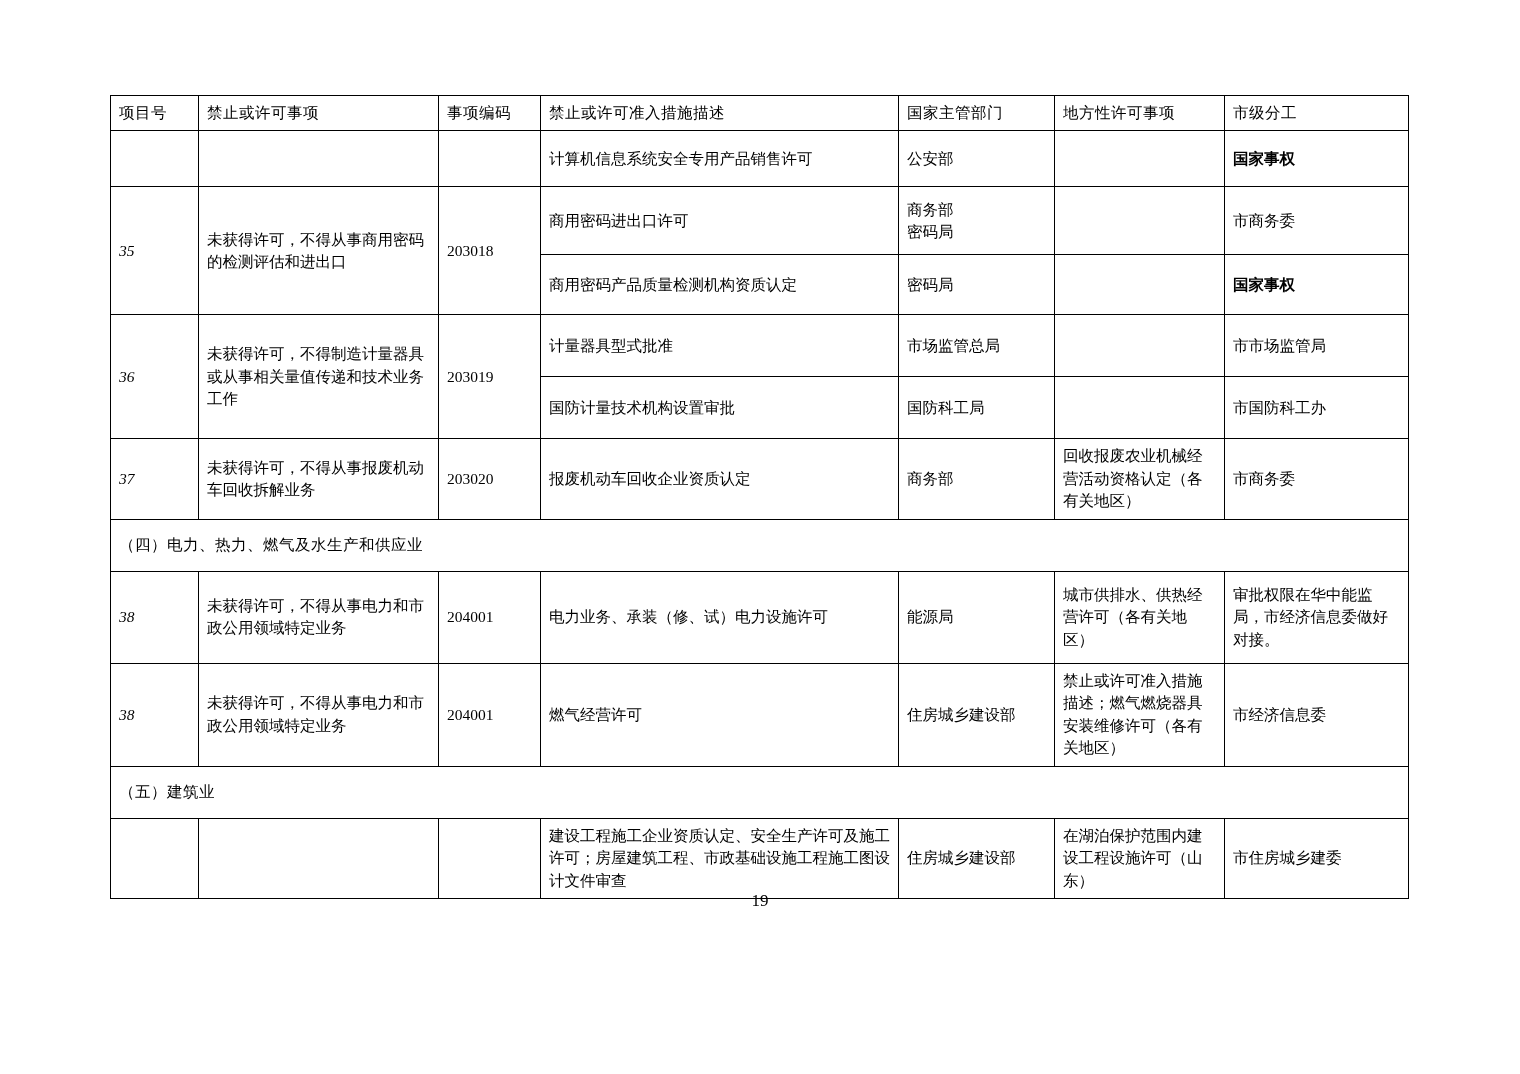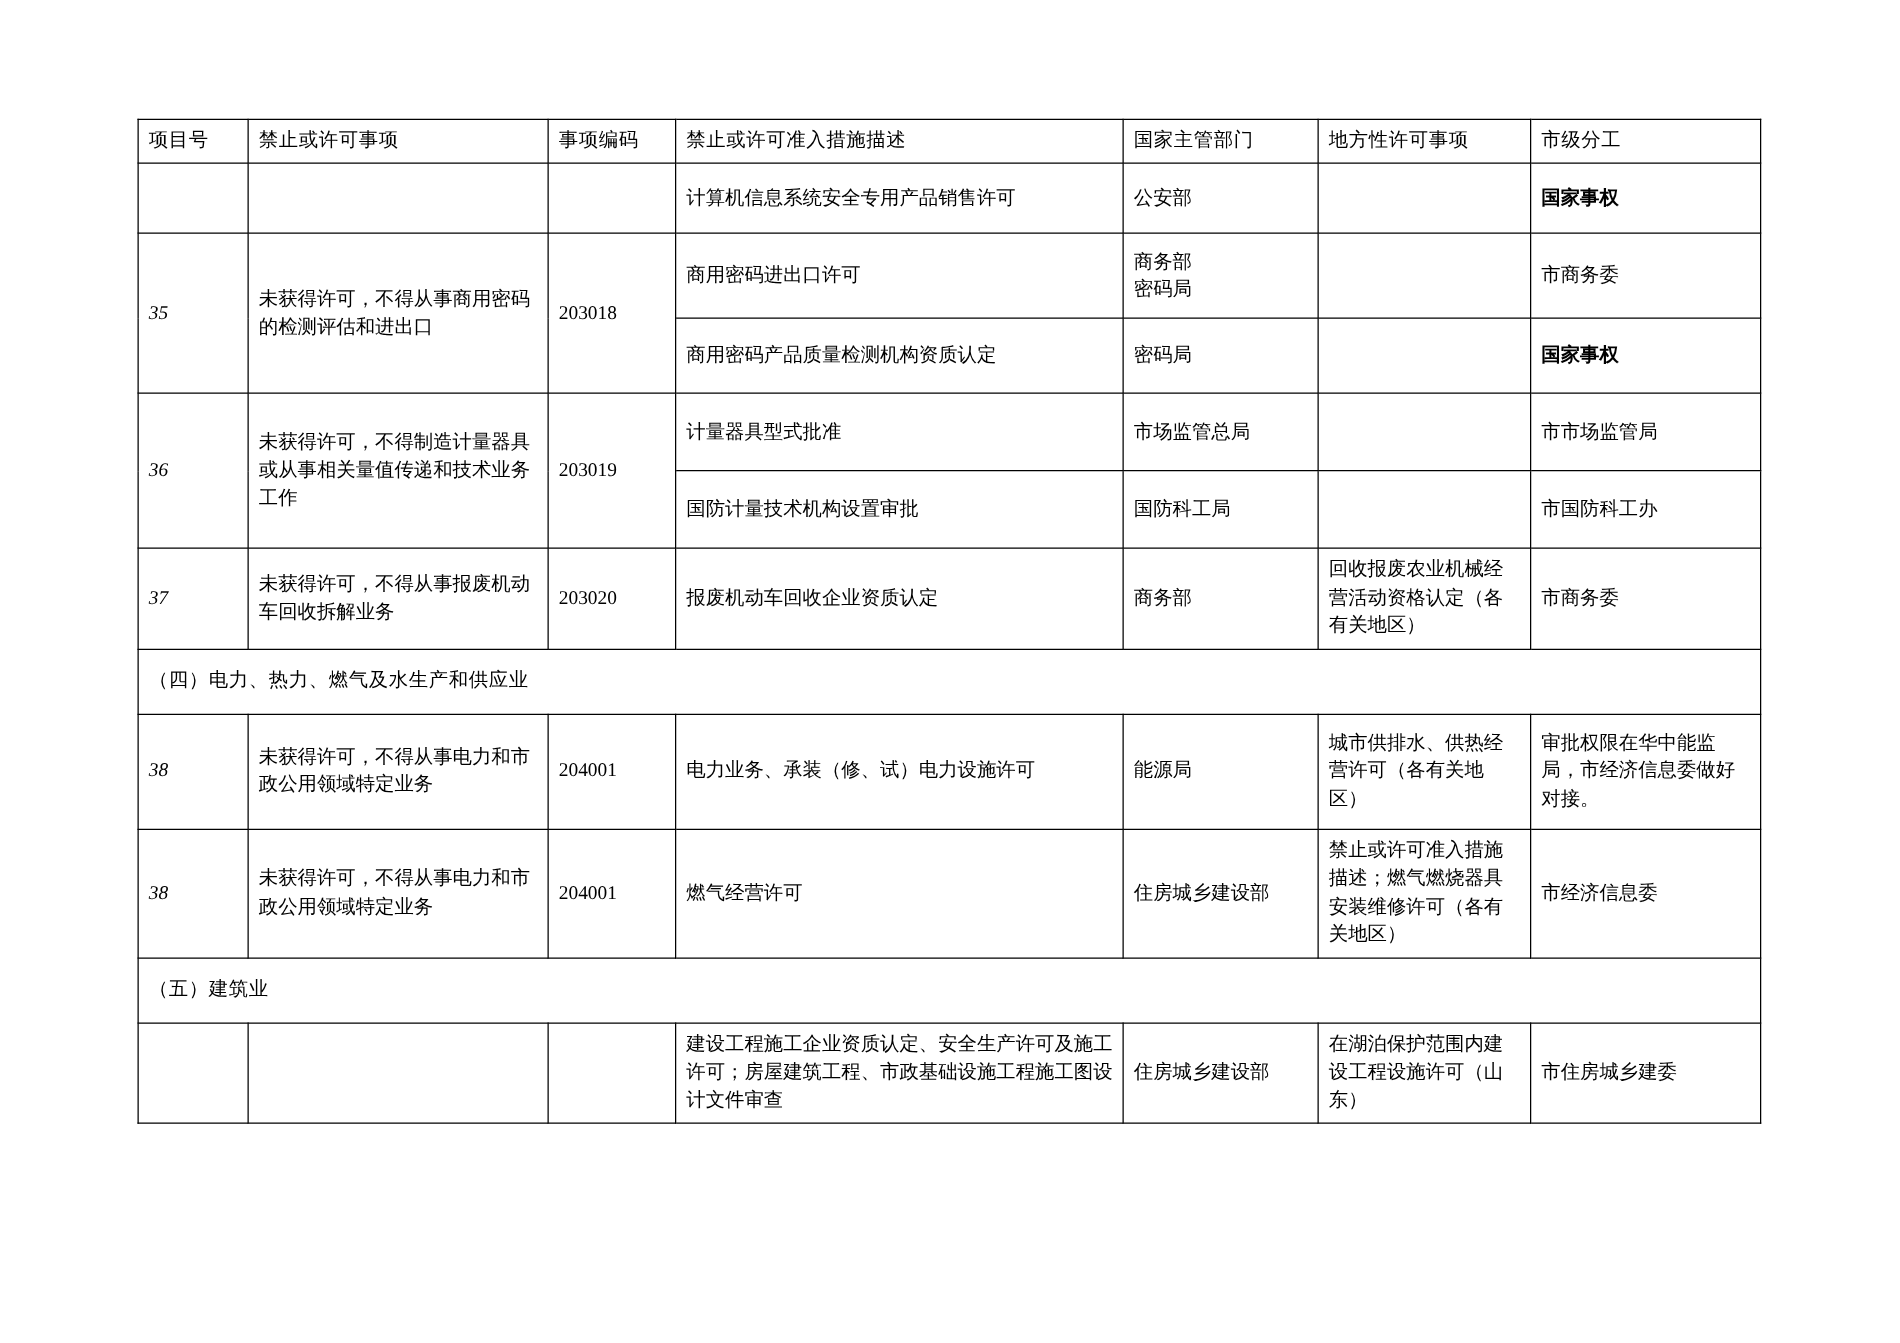--- a/index.html
+++ b/index.html
@@ -220,13 +220,14 @@
         <td class="code"></td>
         <td class="desc">建设工程施工企业资质认定、安全生产许可及施工许可；房屋建筑工程、市政基础设施工程施工图设计文件审查</td>
         <td class="dept">住房城乡建设部</td>
         <td class="local">在湖泊保护范围内建设工程设施许可（山东）</td>
         <td class="city">市住房城乡建委</td>
       </tr>
 
     </tbody>
   </table>
 
+  <div class="pagenum">19</div>
 </div>
 
 </body></html>

